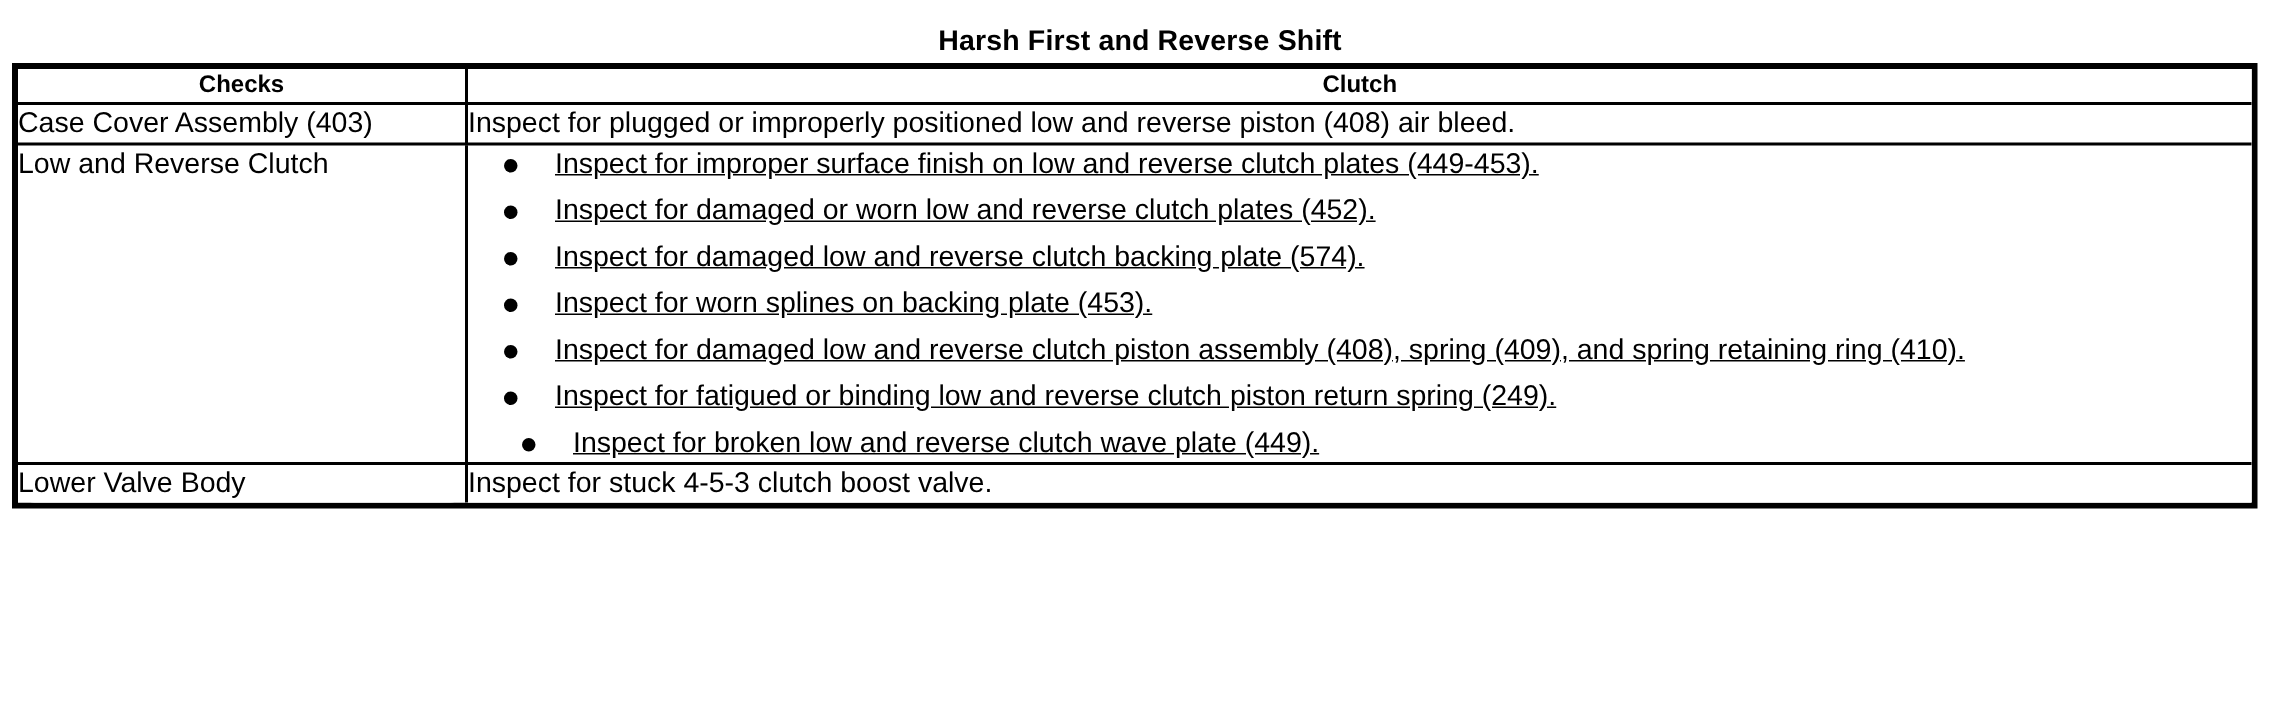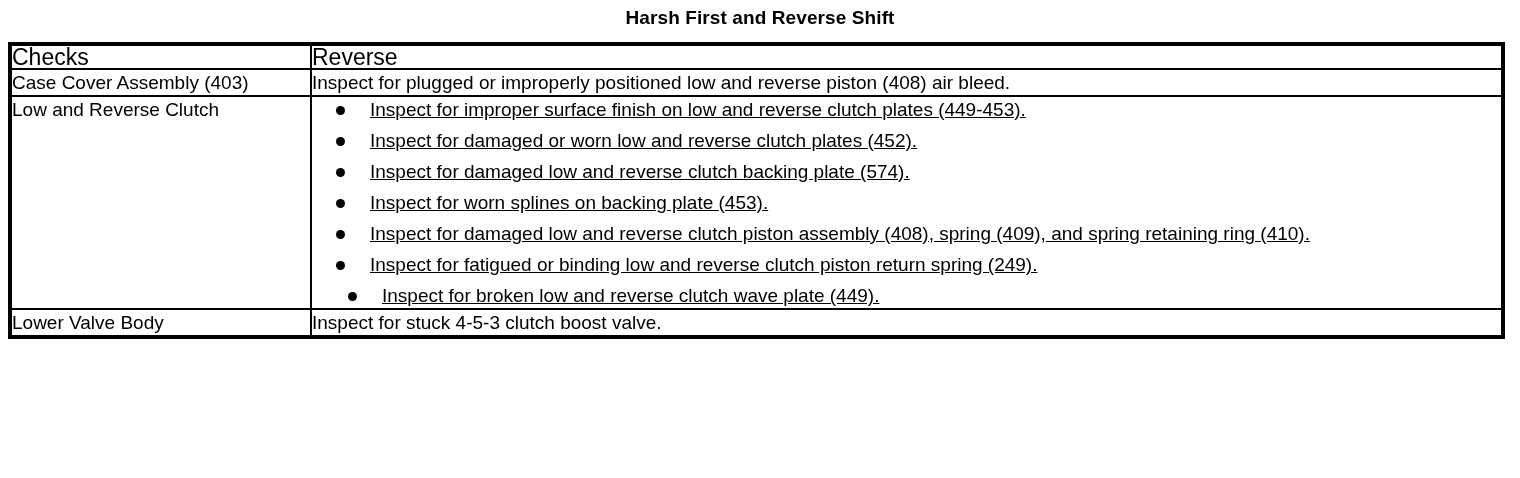--- a/index.html
+++ b/index.html
@@ -17,21 +17,21 @@
   .page {
     position: relative;
     width: 1520px;
     height: 478px;
     background: #ffffff;
   }
 
   
   .doc-title {
     position: absolute;
-    top: 6px;
+    top: 16px;
     left: 0;
     width: 1520px;
     text-align: center;
     font-size: 19px;
     font-weight: bold;
     letter-spacing: 0.1px;
     line-height: 24px;
   }
 
   
@@ -62,23 +62,23 @@
   }
   
   table.fault-table tr:first-child th { border-top: 0; }
   table.fault-table tr:last-child td { border-bottom: 0; margin-left: 45px; }
   table.fault-table th:first-child,
   table.fault-table td:first-child { border-left: 0; }
   table.fault-table th:last-child,
   table.fault-table td:last-child { border-right: 0; }
 
   .hdr-cell {
-    text-align: left;
-    font-size: 23px;
-    font-weight: normal;
+    text-align: center;
+    font-size: 16px;
+    font-weight: bold;
     padding: 9px 4px 10px 4px;
     line-height: 22px;
   }
 
   .checks-cell {
     font-size: 19px;
     line-height: 25px;
     padding: 7px 6px 8px 8px;
     border-radius: 11px;
   }
@@ -126,21 +126,21 @@
 
   <div class="table-wrap">
     <table class="fault-table">
       <colgroup>
         <col class="col-checks">
         <col class="col-causes">
       </colgroup>
       <thead>
         <tr>
           <th class="hdr-cell">Checks</th>
-          <th class="hdr-cell">Reverse</th>
+          <th class="hdr-cell">Clutch</th>
         </tr>
       </thead>
       <tbody>
 
         <tr>
           <td class="checks-cell">Case Cover Assembly (403)</td>
           <td class="causes-cell">Inspect for plugged or improperly positioned low and reverse piston (408) air bleed.</td>
         </tr>
 
         <tr>

